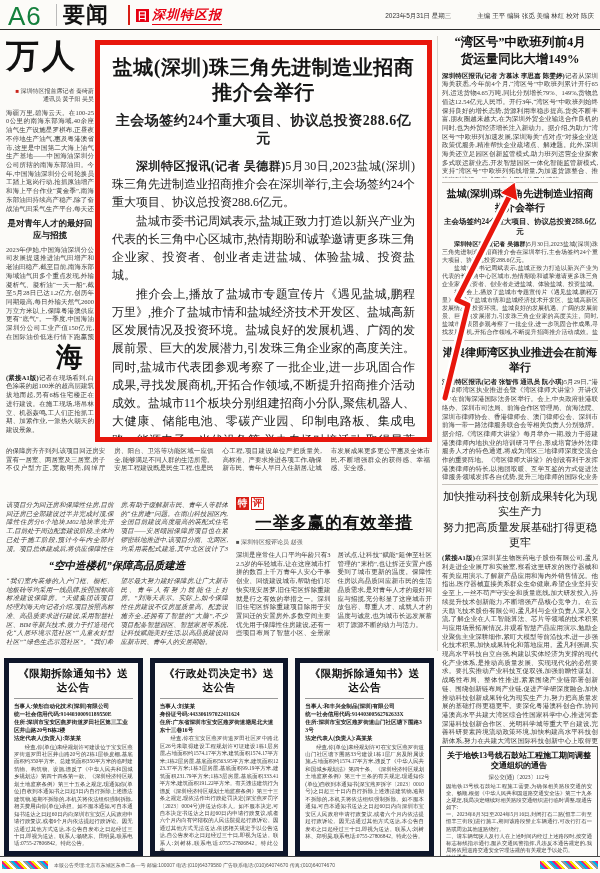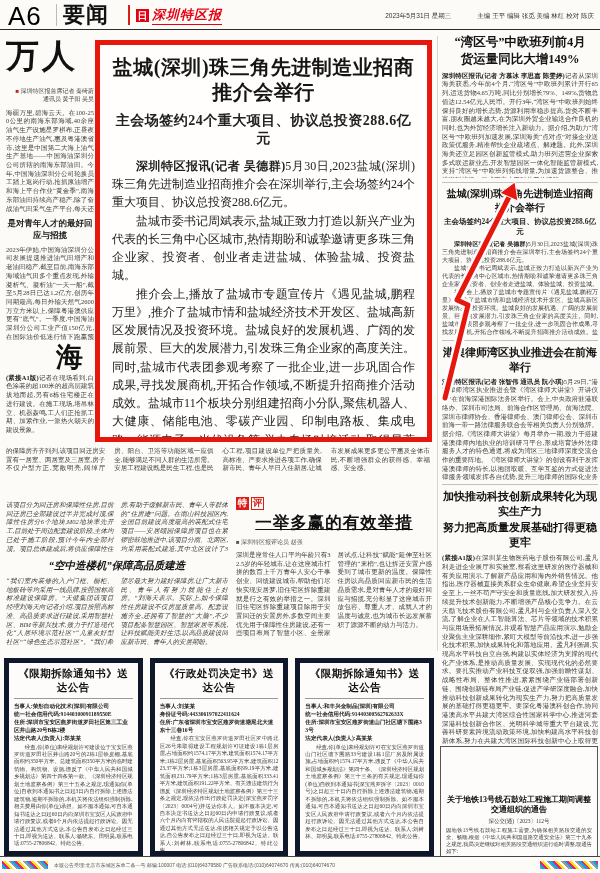--- a/index.html
+++ b/index.html
@@ -1,21 +1,21 @@
 <!DOCTYPE html>
 <html><head>
 <meta charset="utf-8">
 <style>
   * { margin:0; padding:0; box-sizing:border-box; }
   body { background:#e8e6e1; font-family:"Liberation Serif","DejaVu Serif",serif; }
   .canvas { position:relative; width:600px; height:873px; background:#fcfbf8; margin:0 auto; overflow:hidden; color:#2e2e2e; }
 
   
   .masthead { position:absolute; left:0; top:0; width:600px; height:30px; border-bottom:1px solid #2b2b2b; background:#fcfbf8; }
-  .pageno { position:absolute; left:8px; top:1px; font-family:"Liberation Sans","DejaVu Sans",sans-serif; font-size:26px; color:#000000; font-weight:400; letter-spacing:1px; }
+  .pageno { position:absolute; left:8px; top:1px; font-family:"Liberation Sans","DejaVu Sans",sans-serif; font-size:26px; color:#15803d; font-weight:400; letter-spacing:1px; }
   .mast-div { position:absolute; left:56px; top:4px; width:1px; height:22px; background:#bbb; }
   .section { position:absolute; left:63px; top:0px; font-family:"Liberation Sans","DejaVu Sans",sans-serif; font-size:22px; font-weight:900; color:#111; letter-spacing:1px; }
   .logo-wrap { position:absolute; left:128px; top:5px; display:flex; align-items:center; gap:3px; border-left:2px solid #d81e15; padding-left:6px; height:20px; }
   .logo-sq { width:13px; height:13px; background:#e60012; color:#fff; font-size:10px; line-height:13px; text-align:center; font-weight:bold; }
   .logo-txt { color:#e60012; font-weight:bold; font-size:13px; font-style:italic; letter-spacing:1px; border-bottom:1px solid #e60012; }
   .mast-right { position:absolute; right:6px; top:12px; display:flex; gap:26px; font-size:6.5px; color:#333; font-family:"Liberation Sans","DejaVu Sans",sans-serif; }
 
   
   .dense { font-size:6.5px; line-height:1.34; text-align:justify; color:#3d3d3d; word-break:break-all; overflow:hidden; }
   .dense .lead { font-weight:bold; color:#222; }
@@ -53,27 +53,27 @@
 
   
   .arrow-svg { position:absolute; left:430px; top:160px; z-index:20; }
 
   
   .right-col { position:absolute; left:442px; top:34px; width:156px; }
   .r-head1 { font-size:12.5px; font-weight:900; text-align:center; line-height:1.35; color:#131313; }
   .r-head2 { font-size:10px; font-weight:900; text-align:center; color:#131313; margin-top:2px; }
   .r-sub2 { font-size:7.5px; font-weight:bold; text-align:center; color:#2a2a2a; margin:2px 0 3px; }
   .r-head3 { font-size:11px; font-weight:900; text-align:center; color:#131313; margin:2px 0 3px; }
-  .r-head4 { font-size:11px; font-weight:700; text-align:center; line-height:1.4; color:#131313; margin:3px 0 4px; }
+  .r-head4 { font-size:11px; font-weight:400; text-align:center; line-height:1.4; color:#131313; margin:3px 0 4px; }
   .r-body { margin-top:4px; }
   .indent p { text-indent:2em; }
 
   
   .traffic { position:absolute; left:440px; top:746px; width:158px; height:112px; border:1px solid #555; padding:4px 5px; background:#fdfcfa; overflow:hidden; }
-  .traffic-title { font-size:8px; font-weight:bold; text-align:center; line-height:1.3; color:#111;margin-top:44px; }
+  .traffic-title { font-size:8px; font-weight:bold; text-align:center; line-height:1.3; color:#111; }
   .traffic-doc { font-size:5.5px; text-align:center; color:#333; margin:2px 0; }
   .traffic-body { font-size:5.3px; line-height:1.35; text-align:justify; color:#3d3d3d; word-break:break-all; }
 
   
   .notices { position:absolute; left:4px; top:658px; width:430px; display:flex; gap:7px; }
   .notice { width:139px; height:198px; border:5px solid #0f172a; padding:4px 5px; background:#fdfcfa; overflow:hidden; }
   .notice-title { font-size:10.5px; font-weight:900; text-align:center; color:#111; letter-spacing:0.5px; }
   .notice-rule { border-top:1px solid #999; margin:3px 0; }
   .notice-line { font-size:5.6px; font-weight:bold; color:#222; line-height:1.45; word-break:break-all; }
   .notice-body { font-size:5.4px; line-height:1.38; text-align:justify; color:#3d3d3d; word-break:break-all; text-indent:2em; margin-top:1px; }

